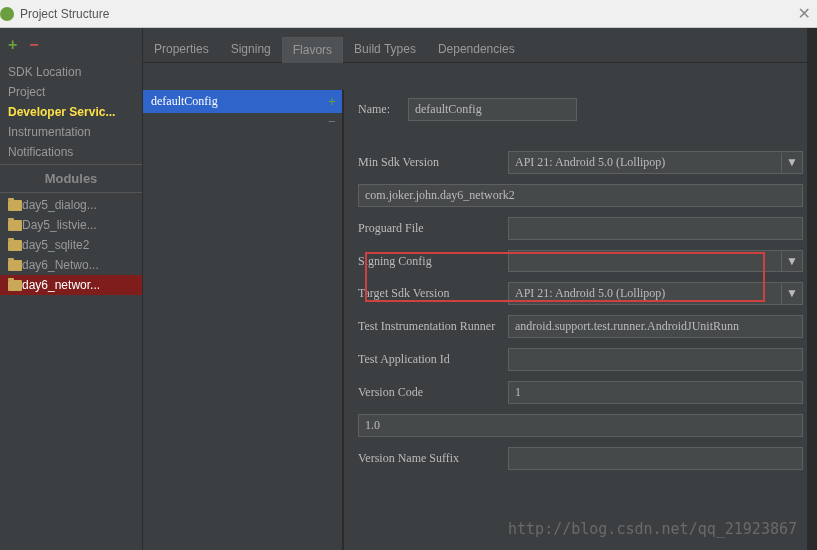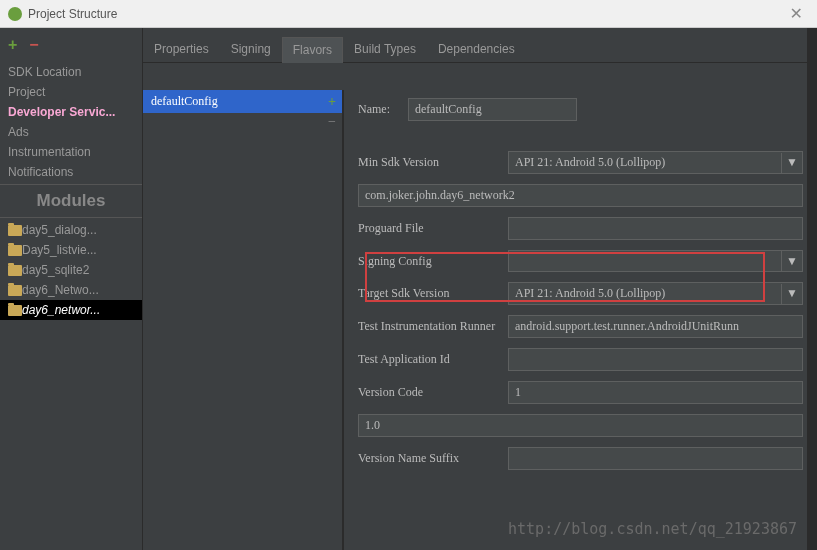--- a/index.html
+++ b/index.html
@@ -1,31 +1,31 @@
 <!DOCTYPE html>
 <html><head>
   <meta charset="utf-8">
   <style>
     * { box-sizing: border-box; margin: 0; padding: 0; }
     body { font-family: "Segoe UI", Arial, sans-serif; font-size: 12px; background: #3c3f41; color: #bbbbbb; width: 817px; height: 550px; overflow: hidden; position: relative; }
-    .title-bar { background: #f0f0f0; height: 28px; display: flex; align-items: center; padding: 0 8px; color: #555; border-bottom: 1px solid #ccc; }
+    .title-bar { background: #f0f0f0; height: 28px; display: flex; align-items: center; padding: 0 0; color: #555; border-bottom: 1px solid #ccc; }
     .title-bar .icon { width: 14px; height: 14px; background: #6a9e3e; border-radius: 50%; margin-right: 6px; }
     .title-bar .title { flex: 1; }
     .title-bar .close { color: #888; font-size: 16px; cursor: pointer; padding: 0 6px; }
     .main { display: flex; height: calc(100% - 28px); background: #3c3f41; }
     .sidebar { width: 143px; background: #3c3f41; border-right: 1px solid #2b2b2b; padding-top: 8px; }
     .sidebar-top { display: flex; gap: 12px; padding: 0 8px 8px; }
     .plus { color: #6a9e3e; font-size: 16px; font-weight: bold; cursor: pointer; }
     .minus { color: #c75450; font-size: 16px; font-weight: bold; cursor: pointer; }
     .side-item { padding: 3px 8px; color: #999; cursor: pointer; white-space: nowrap; overflow: hidden; text-overflow: ellipsis; }
-    .side-item.heading { color: #f9a8d4; font-weight: bold; }
-    .side-section { color: #888; font-weight: bold; text-align: center; padding: 4px 0; font-size: 17px; }
+    .side-item.heading { color: #fde047; font-weight: bold; }
+    .side-section { color: #888; font-weight: bold; text-align: center; padding: 4px 0; font-size: 13px; }
     .side-hr { border-top: 1px solid #555; margin: 2px 0; }
     .module-item { display: flex; align-items: center; padding: 3px 8px; cursor: pointer; color: #999; white-space: nowrap; overflow: hidden; text-overflow: ellipsis; }
-    .module-item.selected { background: #000000; color: #fff; font-style: italic; }
+    .module-item.selected { background: #7f1d1d; color: #fff; }
     .folder-icon { width: 14px; height: 11px; background: #c9a857; border-radius: 1px; position: relative; flex-shrink: 0; }
     .folder-icon::before { content: ""; position: absolute; top: -2px; left: 0; width: 6px; height: 2px; background: #c9a857; border-radius: 1px 1px 0 0; }
     .content { flex: 1; display: flex; flex-direction: column; gap: 27px; }
     .tabs { display: flex; border-bottom: 1px solid #2b2b2b; padding: 8px 0 0 0; }
     .tab { padding: 5px 10px; color: #999; cursor: pointer; border: 1px solid transparent; border-bottom: none; }
     .tab.active { background: #4e5254; border: 1px solid #555; border-bottom: 1px solid #4e5254; position: relative; top: 1px; }
     .sub { display: flex; flex: 1; font-family: Liberation Serif, serif; }
     .config-list { width: 200px; border-right: 1px solid #2b2b2b; position: relative; }
     .config-item { background: #2f65ca; color: #fff; padding: 4px 8px; }
     .config-actions { position: absolute; right: 6px; top: 4px; display: flex; flex-direction: column; gap: 4px; }
@@ -55,21 +55,20 @@
 
 <div class="main">
   <div class="sidebar">
     <div class="sidebar-top">
       <span class="plus">+</span>
       <span class="minus">−</span>
     </div>
     <div class="side-item">SDK Location</div>
     <div class="side-item">Project</div>
     <div class="side-item heading">Developer Servic...</div>
-    <div class="side-item">Ads</div>
     <div class="side-item">Instrumentation</div>
     <div class="side-item">Notifications</div>
     <div class="side-hr"></div>
     <div class="side-section">Modules</div>
     <div class="side-hr"></div>
     <div class="module-item">
         <span class="folder-icon"></span>
         <span>day5_dialog...</span>
       </div>
     <div class="module-item">

